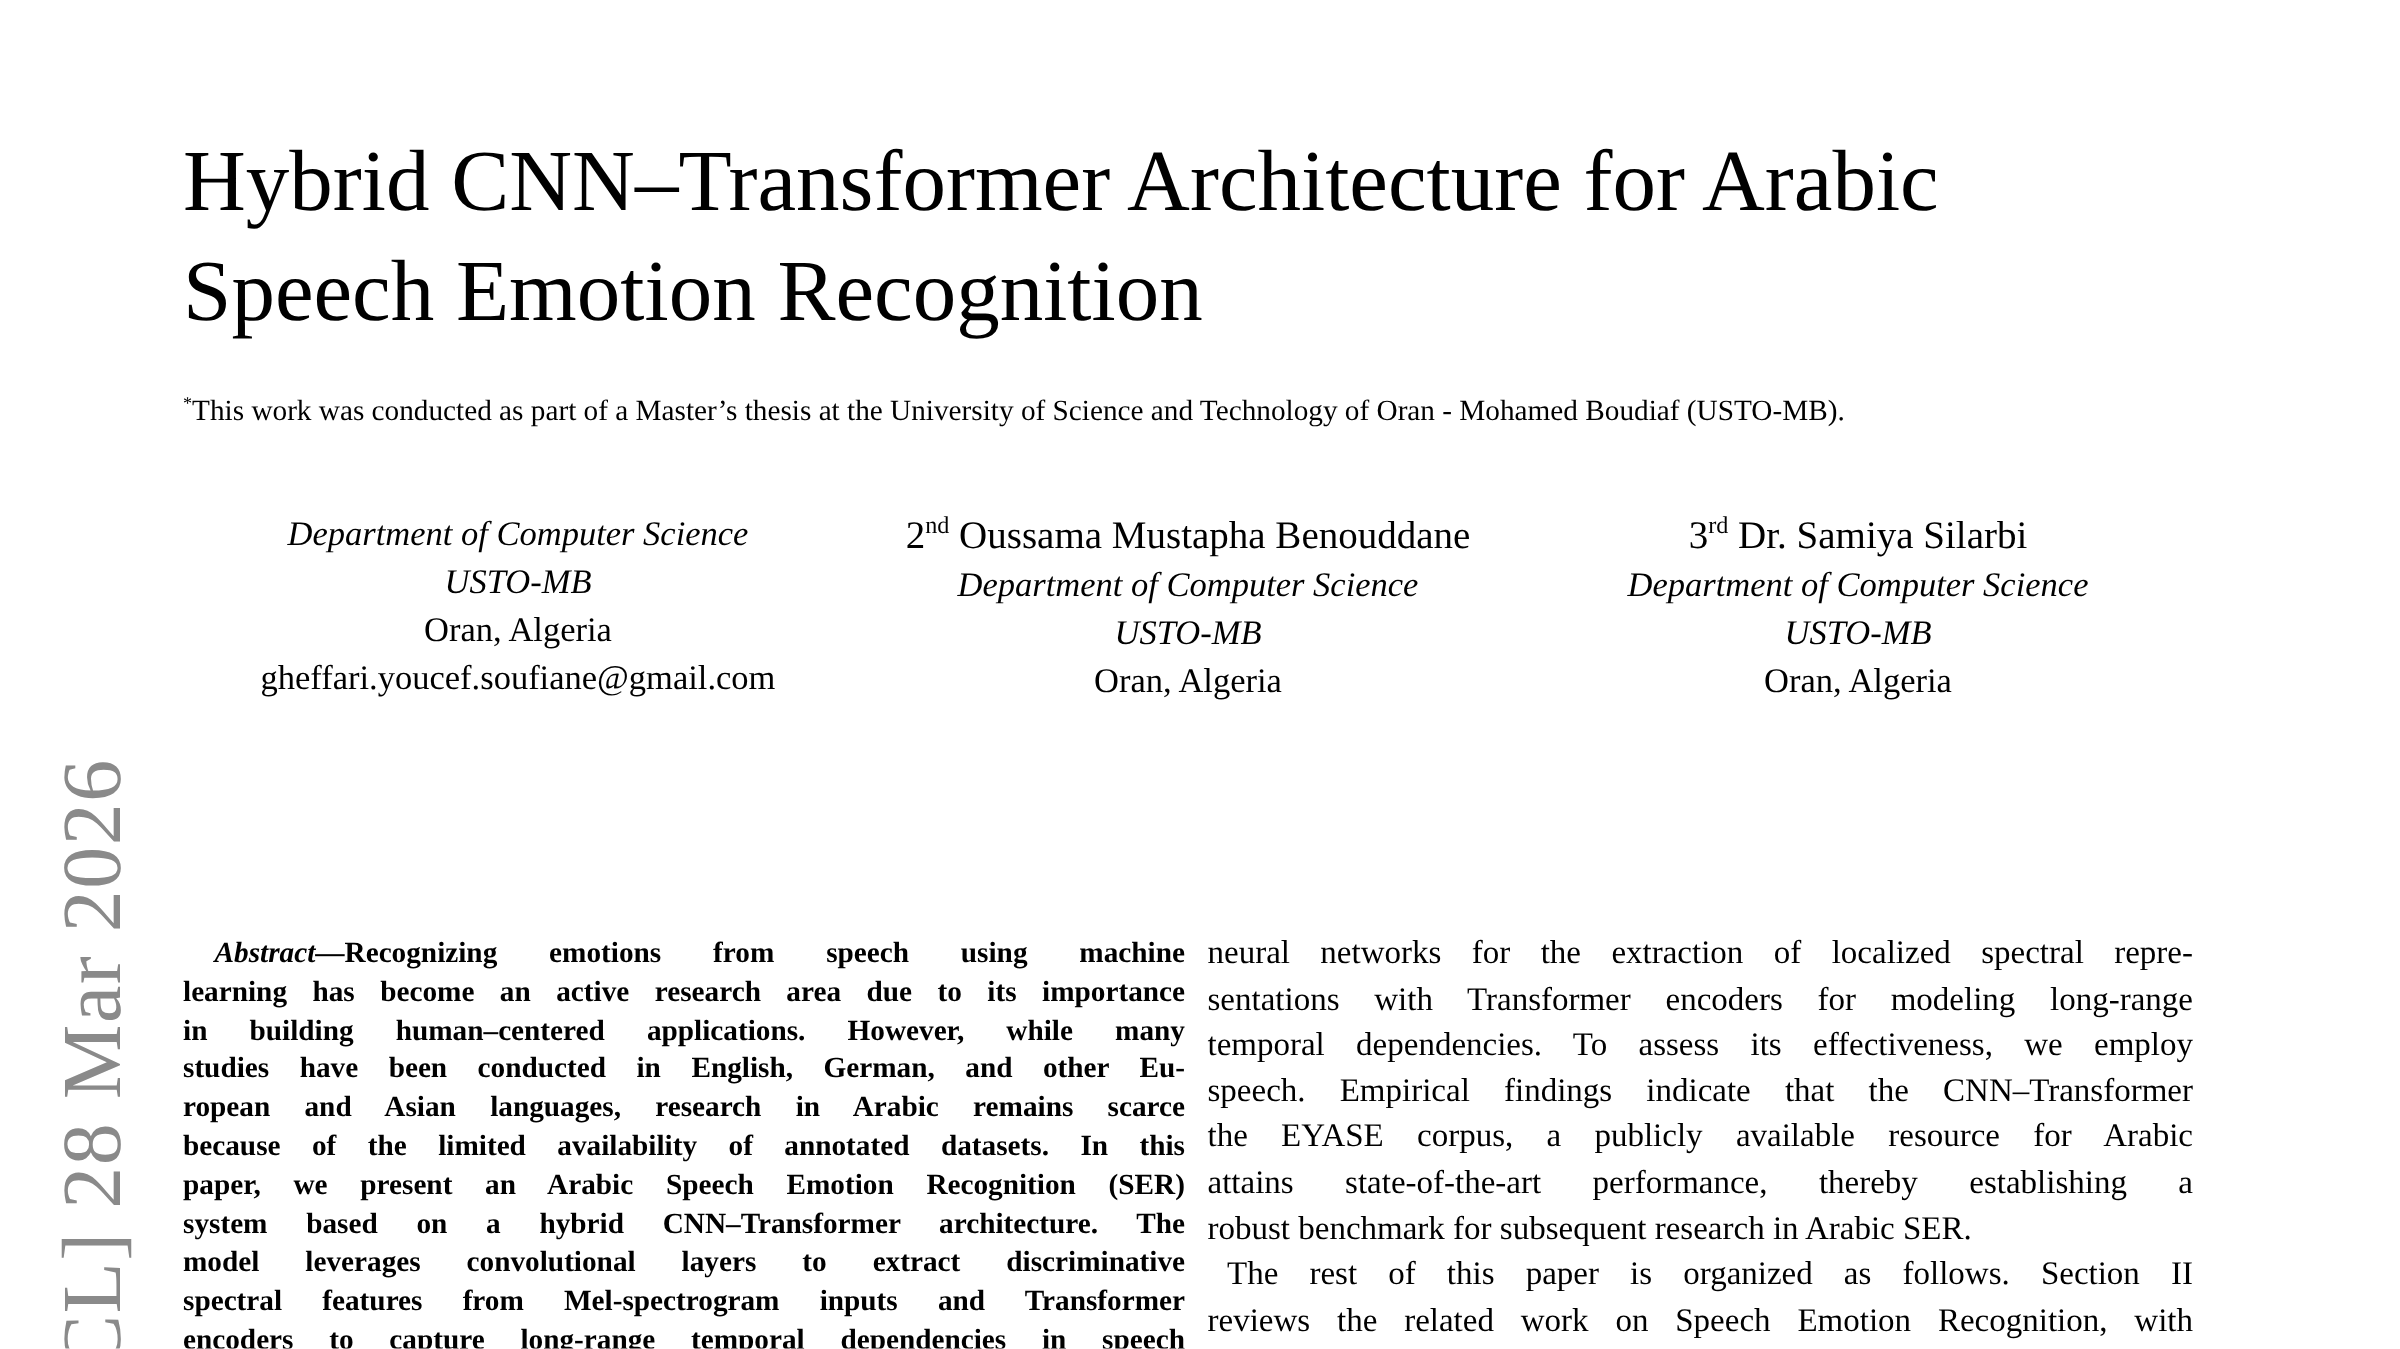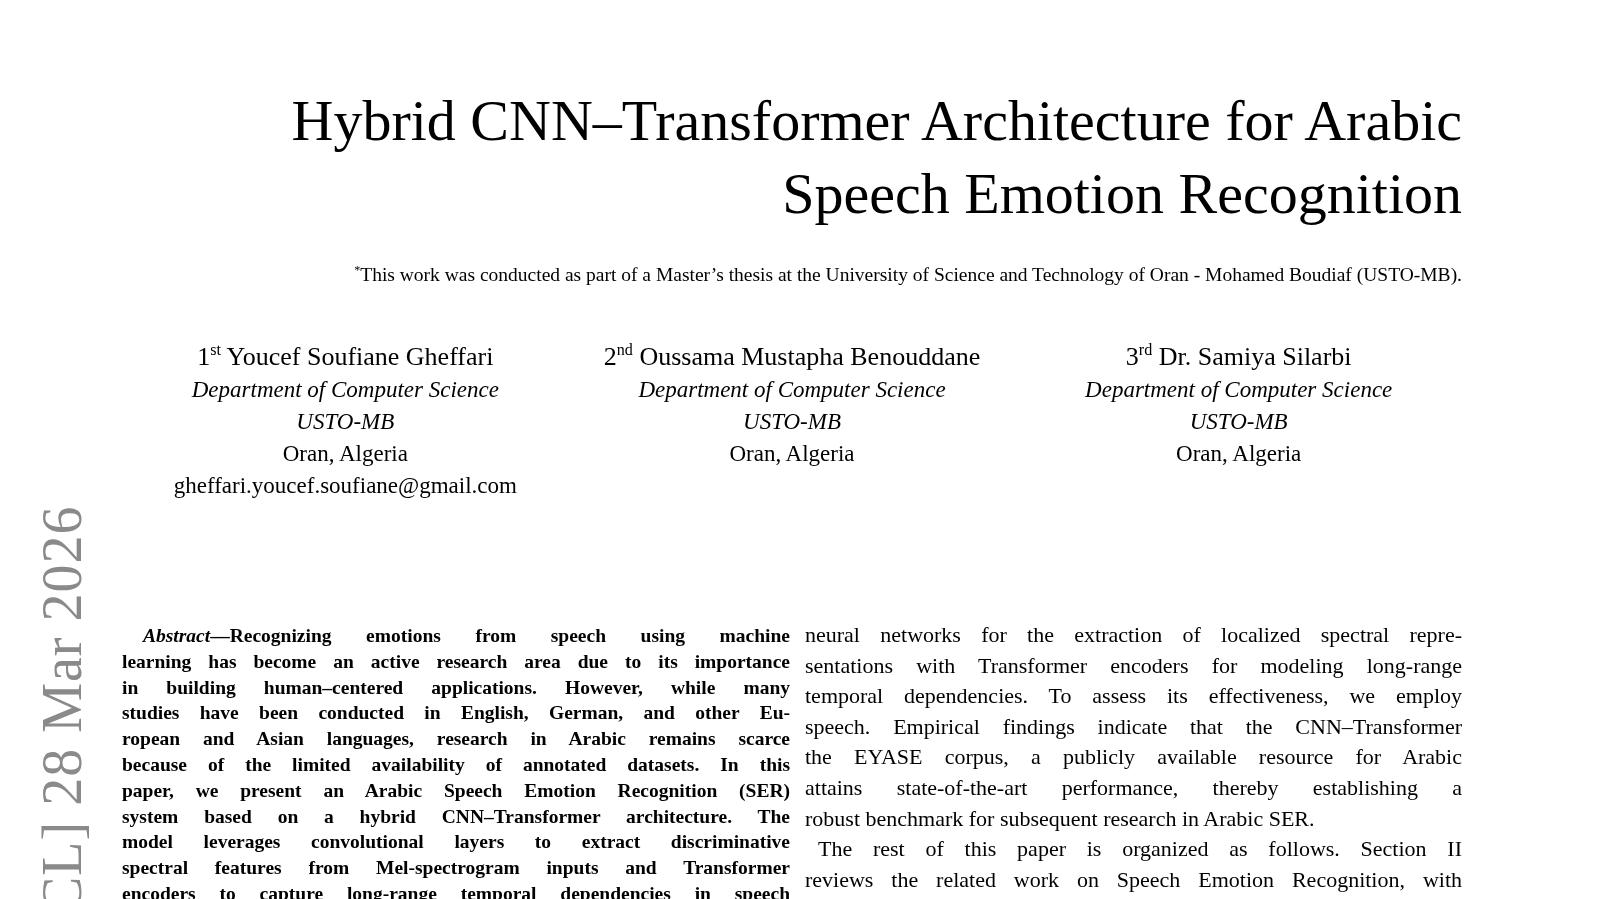--- a/index.html
+++ b/index.html
@@ -23,31 +23,31 @@
     letter-spacing: 1px;
     color: #8a8a8a;
     white-space: nowrap;
   }
 
   .title-block {
     position: absolute;
     left: 122px;
     top: 84px;
     width: 1340px;
-    text-align: right;
+    text-align: left;
     font-size: 58px;
     line-height: 73px;
   }
 
   .footnote {
     position: absolute;
     left: 122px;
     top: 264px;
     width: 1340px;
-    text-align: right;
+    text-align: left;
     font-size: 19.5px;
   }
   sup { font-size: 62%; vertical-align: super; line-height: 0; }
 
   .authors {
     position: absolute;
     left: 122px;
     top: 340px;
     width: 1340px;
     display: flex;
@@ -104,21 +104,20 @@
   <div class="title-block">
     <div>Hybrid CNN–Transformer Architecture for Arabic</div>
     <div>Speech Emotion Recognition</div>
   </div>
 
   <div class="footnote"><sup>*</sup><span>This work was conducted as part of a Master’s thesis at the University of Science and Technology of Oran - Mohamed Boudiaf (USTO-MB).</span></div>
 
   <div class="authors">
 
     <div class="author">
-      <div class="name"><span>1</span><sup>st</sup><span> Youcef Soufiane Gheffari</span></div>
       <div class="dept">Department of Computer Science</div>
       <div class="inst">USTO-MB</div>
       <div class="loc">Oran, Algeria</div>
       <div class="email">gheffari.youcef.soufiane@gmail.com</div>
     </div>
 
     <div class="author">
       <div class="name"><span>2</span><sup>nd</sup><span> Oussama Mustapha Benouddane</span></div>
       <div class="dept">Department of Computer Science</div>
       <div class="inst">USTO-MB</div>

